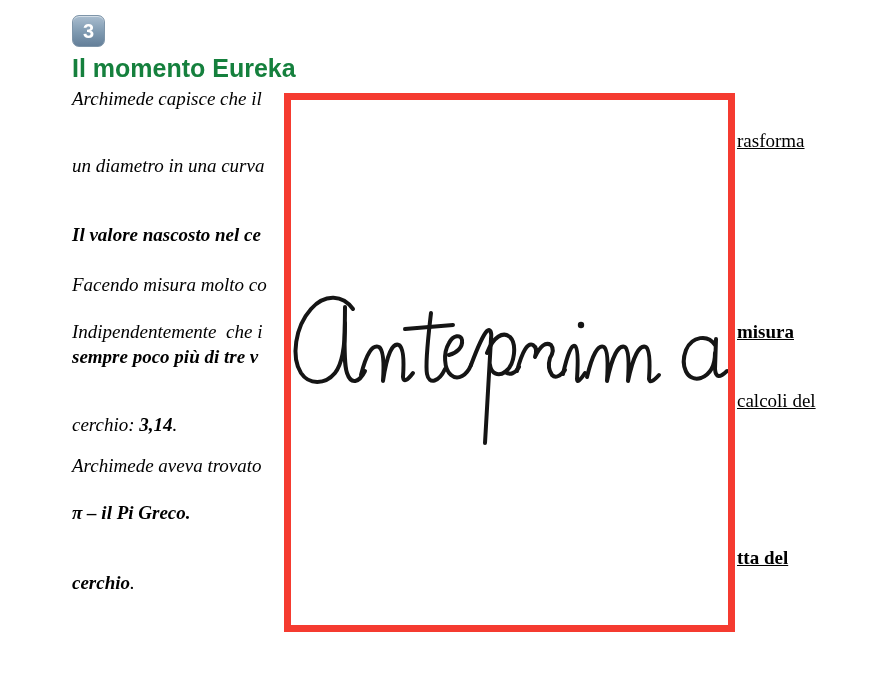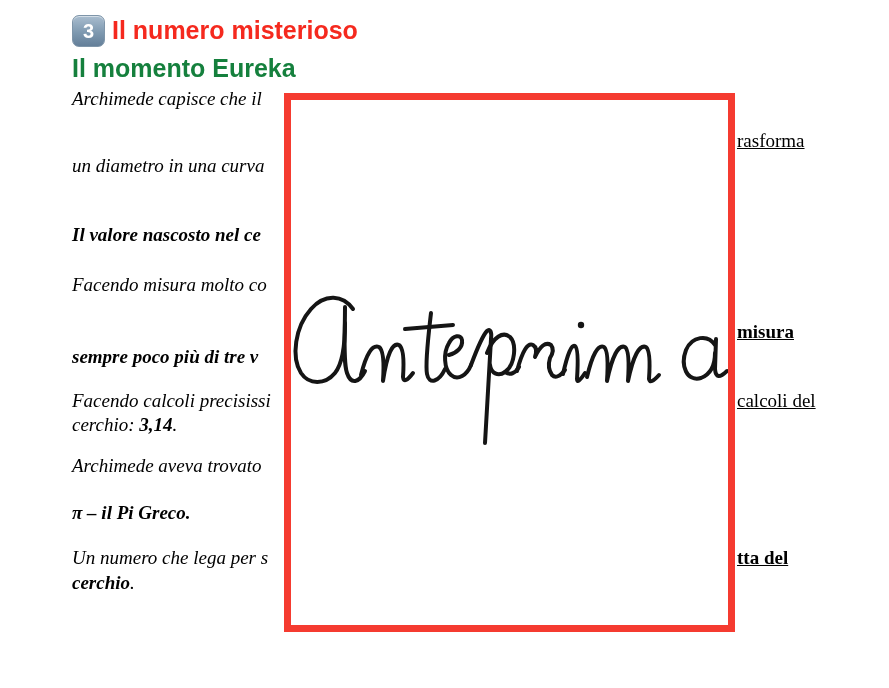--- a/index.html
+++ b/index.html
@@ -22,36 +22,35 @@
   .overlay{position:absolute;left:284px;top:93px;width:451px;height:539px;
            box-sizing:border-box;border:7px solid #f53b30;background:#ffffff;z-index:5;}
   .overlay svg{position:absolute;left:0;top:195px;}
 </style>
 </head>
 <body>
 
 <div class="page">
 
   <span class="badge">3</span>
-  <h1 class="h1">Il numero misterioso</h1>
   <h2 class="h2">Il momento Eureka</h2>
 
   <div id="lines">
       <div class="line" style="top: 88px;"><span class="left"><span>Archimede capisce che il</span></span></div>
       <div class="line" style="top: 130px;"><span class="rfrag">rasforma</span></div>
       <div class="line" style="top: 155px;"><span class="left"><span>un diametro in una curva</span></span></div>
       <div class="line" style="top: 224px;"><span class="left"><span class="b">Il valore nascosto nel ce</span></span></div>
       <div class="line" style="top: 274px;"><span class="left"><span>Facendo misura molto co</span></span></div>
-      <div class="line" style="top: 321px;"><span class="rfrag b">misura</span></div>
+      <div class="line" style="top: 321px;"><span class="left"><span>Indipendentemente  che i</span></span><span class="rfrag b">misura</span></div>
       <div class="line" style="top: 346px;"><span class="left"><span class="b">sempre poco più di tre v</span></span></div>
-      <div class="line" style="top: 390px;"><span class="left"><span>Facendo calcoli precisissi</span></span><span class="rfrag">calcoli del</span></div>
+      <div class="line" style="top: 390px;"><span class="rfrag">calcoli del</span></div>
       <div class="line" style="top: 414px;"><span class="left"><span>cerchio: </span><span class="b">3,14</span><span>.</span></span></div>
       <div class="line" style="top: 455px;"><span class="left"><span>Archimede aveva trovato</span></span></div>
       <div class="line" style="top: 502px;"><span class="left"><span class="b">π – il Pi Greco.</span></span></div>
-      <div class="line" style="top: 547px;"><span class="left"><span>Un numero che lega per s</span></span><span class="rfrag b">tta del</span></div>
+      <div class="line" style="top: 547px;"><span class="rfrag b">tta del</span></div>
       <div class="line" style="top: 572px;"><span class="left"><span class="b">cerchio</span><span>.</span></span></div>
     </div>
 
   <div class="overlay">
     <svg role="img" width="437" height="160" viewBox="0 0 437 160" aria-label="Anteprima">
       <g stroke="#151515" stroke-width="4" fill="none" stroke-linecap="round" stroke-linejoin="round">
         <path d="M 62 14 C 52 0 34 -2 20 14 C 4 32 0 62 10 78 C 18 90 34 90 44 78 C 52 68 54 48 54 28"></path>
         <path d="M 54 12 C 54 40 52 66 56 78 C 60 90 68 88 74 76"></path>
         <path d="M 70 80 Q 78 48 88 52 Q 94 56 92 86 Q 98 46 108 50 Q 114 54 112 82 Q 113 90 122 78"></path>
         <path d="M 140 18 C 137 44 134 68 136 79 C 138 90 148 87 154 74"></path>

